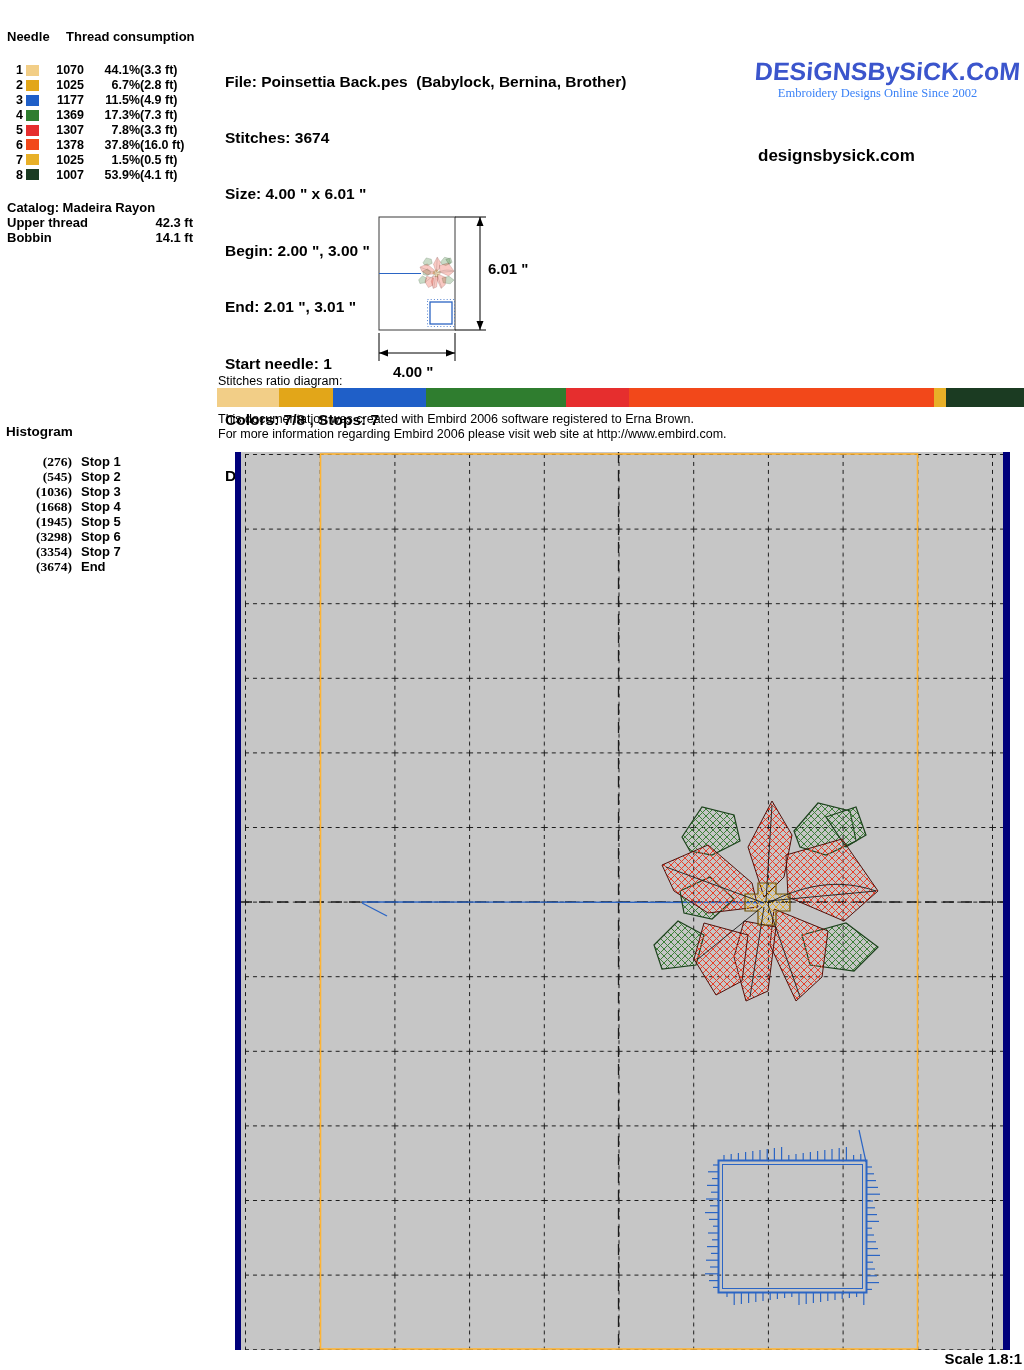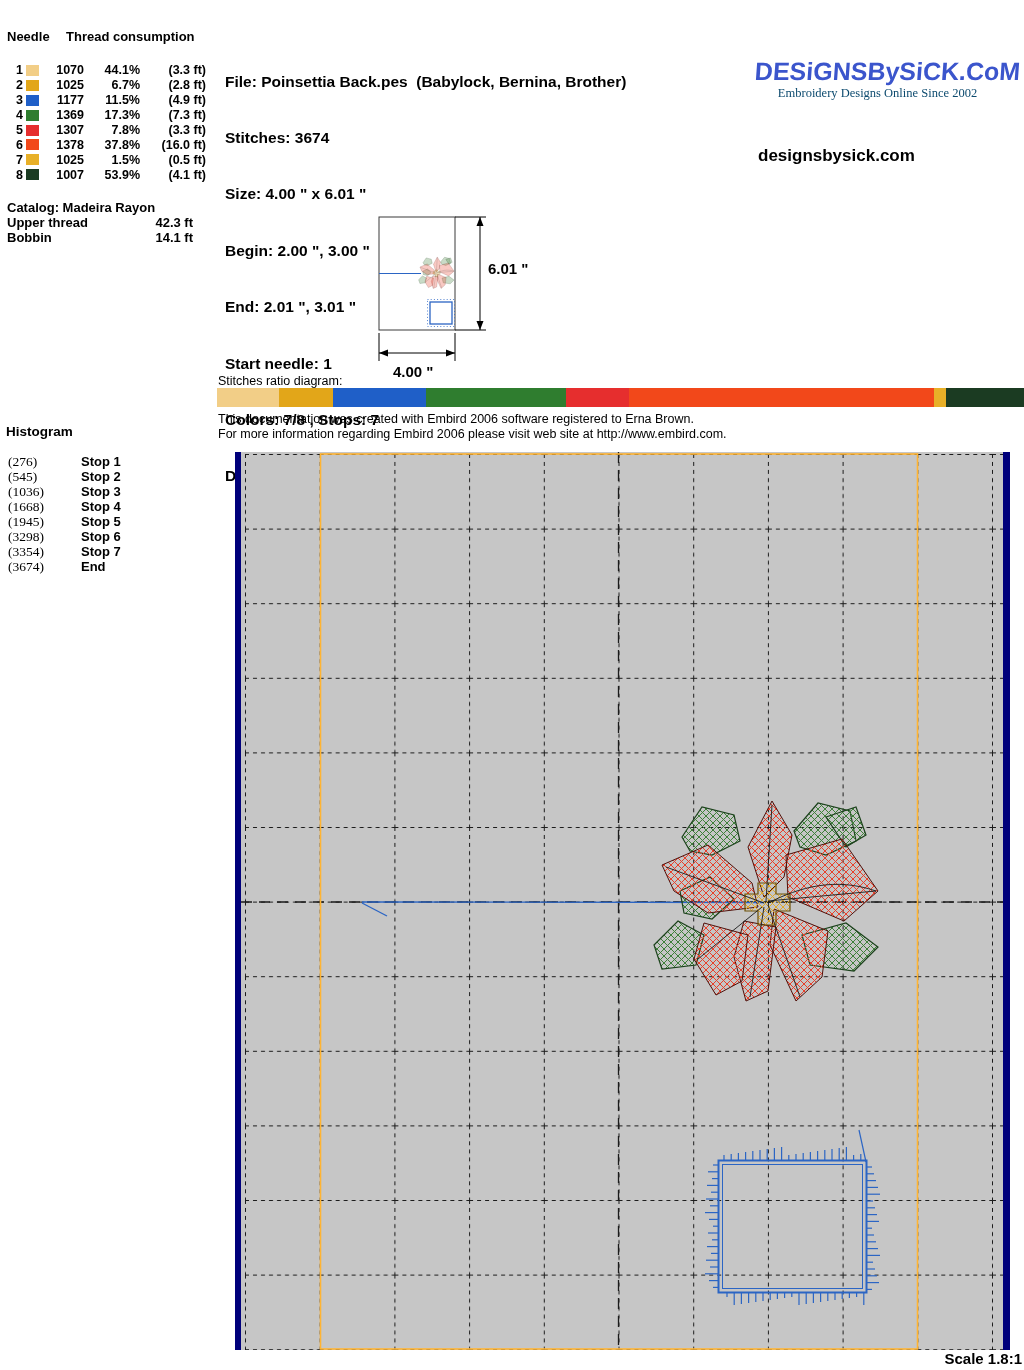--- a/index.html
+++ b/index.html
@@ -12,21 +12,21 @@
 
   
   #needle-header{left:7px;top:29px;font-weight:bold;font-size:13px;display:flex;}
   #needle-header .h1{width:59px;}
   #needle-rows{left:7px;top:63px;width:202px;}
   .nrow{display:flex;align-items:center;height:14.9px;font-weight:bold;font-size:12.5px;}
   .nrow .num{width:16px;text-align:right;}
   .nrow .swatch{width:13px;height:11px;margin:0 3px 0 3px;display:inline-block;}
   .nrow .code{width:42px;text-align:right;}
   .nrow .pct{width:56px;text-align:right;}
-  .nrow .len{width:66px;text-align:right;white-space:pre;}
+  .nrow .len{width:66px;text-align:left;white-space:pre;}
 
   #catalog-block{left:7px;top:200px;width:186px;font-weight:bold;font-size:13px;line-height:15.2px;}
   .cat-row{display:flex;justify-content:space-between;}
 
   
   #file-info{left:225px;top:35px;font-weight:bold;font-size:15.5px;line-height:18.8px;white-space:pre;}
 
   
   #logo{left:755px;top:58px;width:245px;text-align:center;}
   #logo-title{font-weight:bold;font-size:25px;letter-spacing:0px;transform:skewX(-4deg);line-height:26px;}
@@ -38,21 +38,21 @@
   #ratio-bar{left:217px;top:388px;width:807px;height:19px;display:flex;}
   #ratio-bar div{height:100%;}
 
   
   #embird-note{left:218px;top:412px;font-size:12.5px;line-height:14.6px;}
 
   
   #hist-title{left:6px;top:424px;font-weight:bold;font-size:13.5px;}
   #hist-rows{left:8px;top:454px;}
   .hrow{display:flex;height:15px;align-items:baseline;}
-  .hrow .cnt{width:64px;text-align:left;font-family:"Liberation Serif",serif;font-weight:normal;font-size:13.5px;}
+  .hrow .cnt{width:64px;text-align:right;font-family:"Liberation Serif",serif;font-weight:bold;font-size:13.5px;}
   .hrow .lbl{margin-left:9px;font-weight:bold;font-size:13px;}
 
   
   #scale-label{left:850px;top:1350px;width:172px;text-align:right;font-weight:bold;font-size:15px;}
 
   svg text{font-family:"Liberation Sans",sans-serif;}
 </style>
 </head>
 <body>
 
@@ -138,21 +138,21 @@
   <div>Size: 4.00 " x 6.01 "</div>
   <div>Begin: 2.00 ", 3.00 "</div>
   <div>End: 2.01 ", 3.01 "</div>
   <div>Start needle: 1</div>
   <div>Colors: 7/8 , Stops: 7</div>
   <div>Date: 12/31/2007</div>
 </div>
 
 <div class="abs" id="logo">
   <div id="logo-title" style="color: rgb(59, 85, 204);">DESiGNSBySiCK.CoM</div>
-  <div id="logo-sub" style="color: #0c4a6e;">Embroidery Designs Online Since 2002</div>
+  <div id="logo-sub" style="color: #3b82f6;">Embroidery Designs Online Since 2002</div>
 </div>
 <div class="abs" id="logo-site">designsbysick.com</div>
 
 <svg class="abs" style="left:355px;top:205px;" width="210" height="180" viewBox="0 0 210 180">
   <defs>
     <pattern id="hatchR" width="7" height="7" patternUnits="userSpaceOnUse">
       <path d="M0,0 L7,7 M7,0 L0,7" stroke="#E8402A" stroke-width="1" fill="none"></path>
     </pattern>
     <pattern id="hatchG" width="7" height="7" patternUnits="userSpaceOnUse">
       <path d="M0,0 L7,7 M7,0 L0,7" stroke="#3E8039" stroke-width="1" fill="none"></path>

